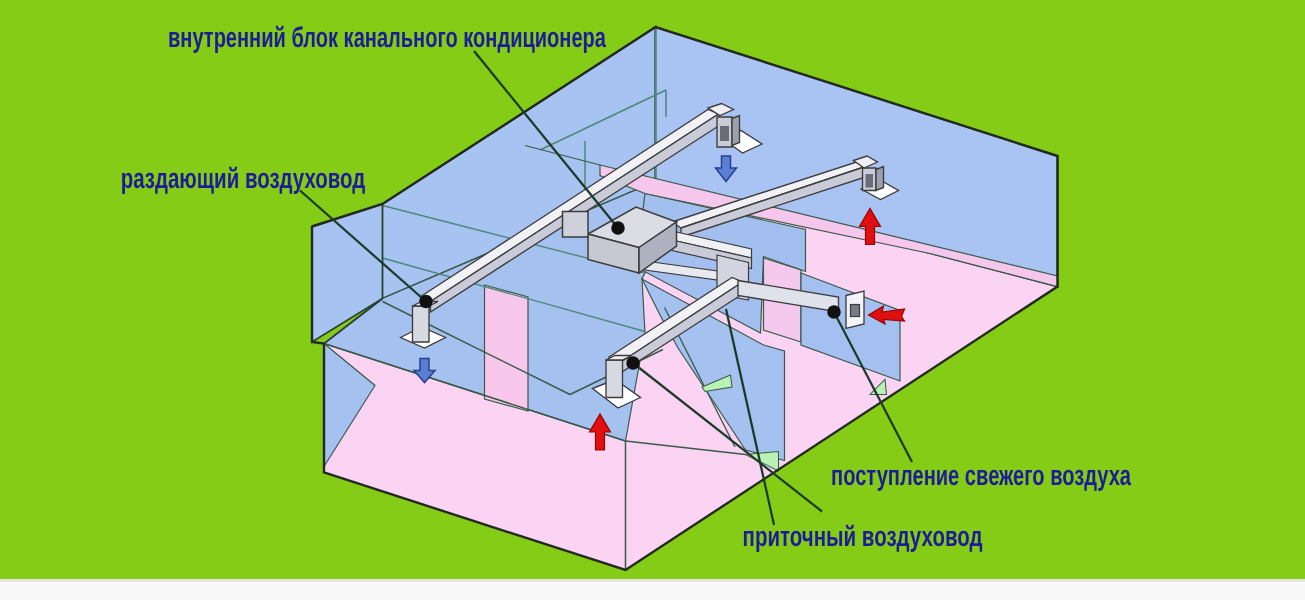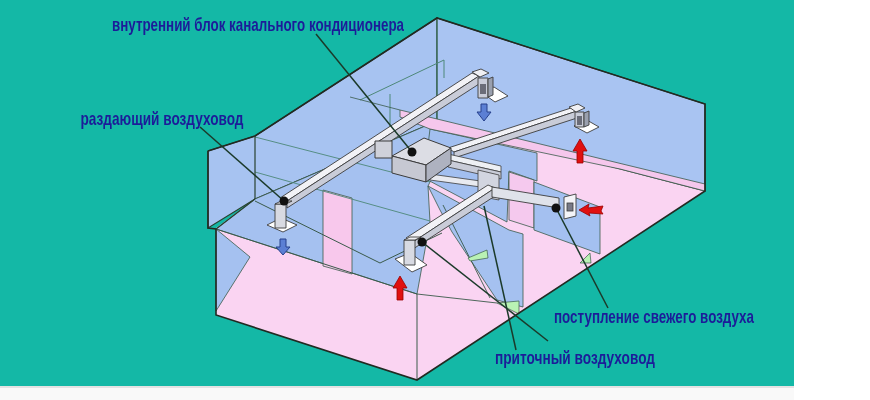--- a/index.html
+++ b/index.html
@@ -1,16 +1,16 @@
 <!DOCTYPE html>
 <html><head>
 <meta charset="utf-8">
 <style>
   html,body{margin:0;padding:0;background:#ffffff;}
-  .wrap{width:794px;height:400px;position:relative;overflow:hidden;background:#14b8a6;}
+  .wrap{width:870px;height:400px;position:relative;overflow:hidden;background:#84cc16;}
   svg{display:block;}
   text{font-family:"Liberation Sans", sans-serif;font-weight:bold;fill:#1c1c99;}
 </style>
 </head>
 <body>
 <div class="wrap">
 <svg width="870" height="400" viewBox="0 0 870 400">
 
 <rect x="0" y="386" width="870" height="2" fill="#e3e3e3"></rect>
 <rect x="0" y="388" width="870" height="12" fill="#f9f9f9"></rect>

